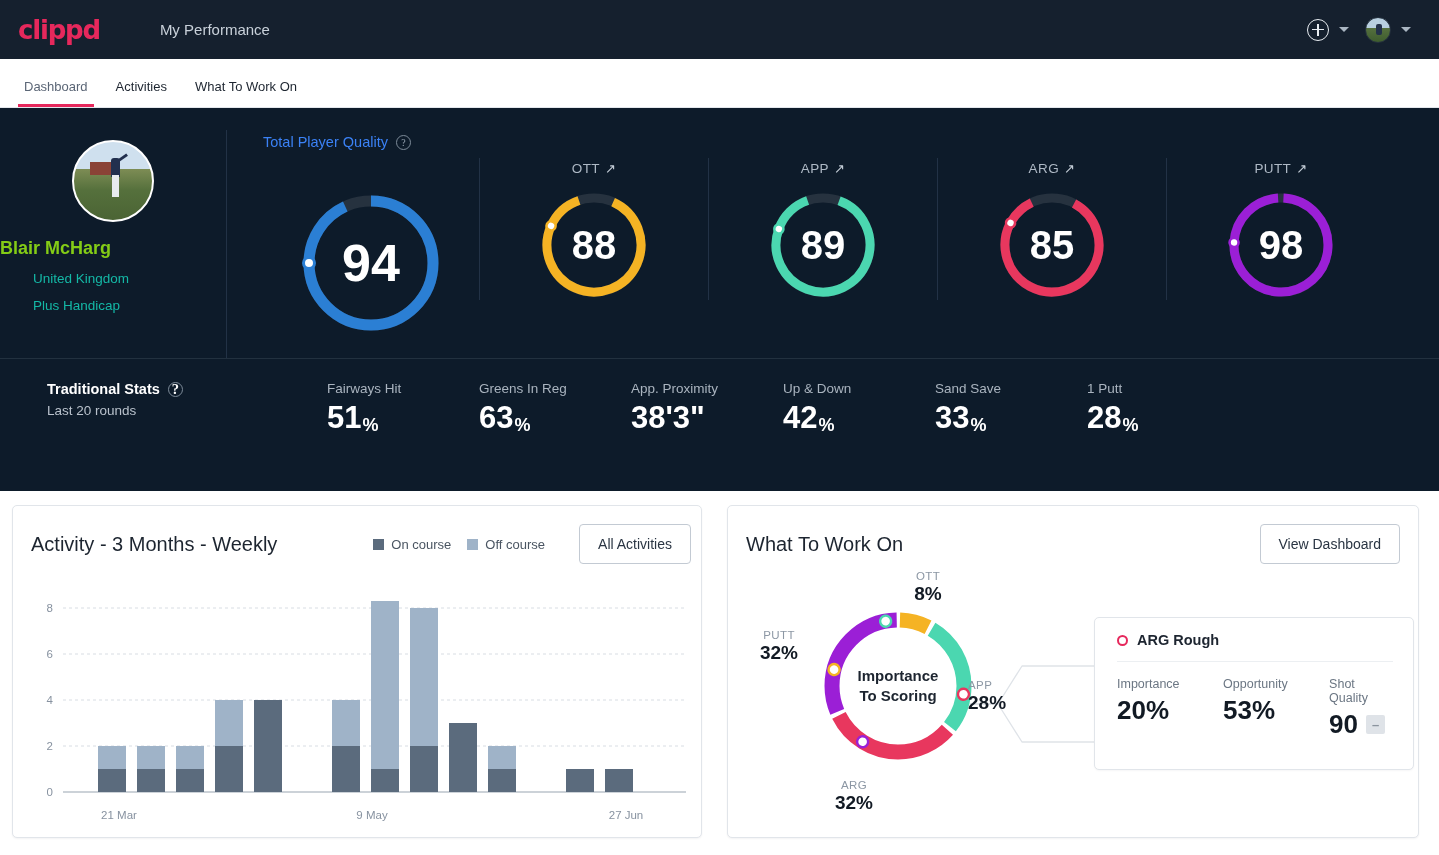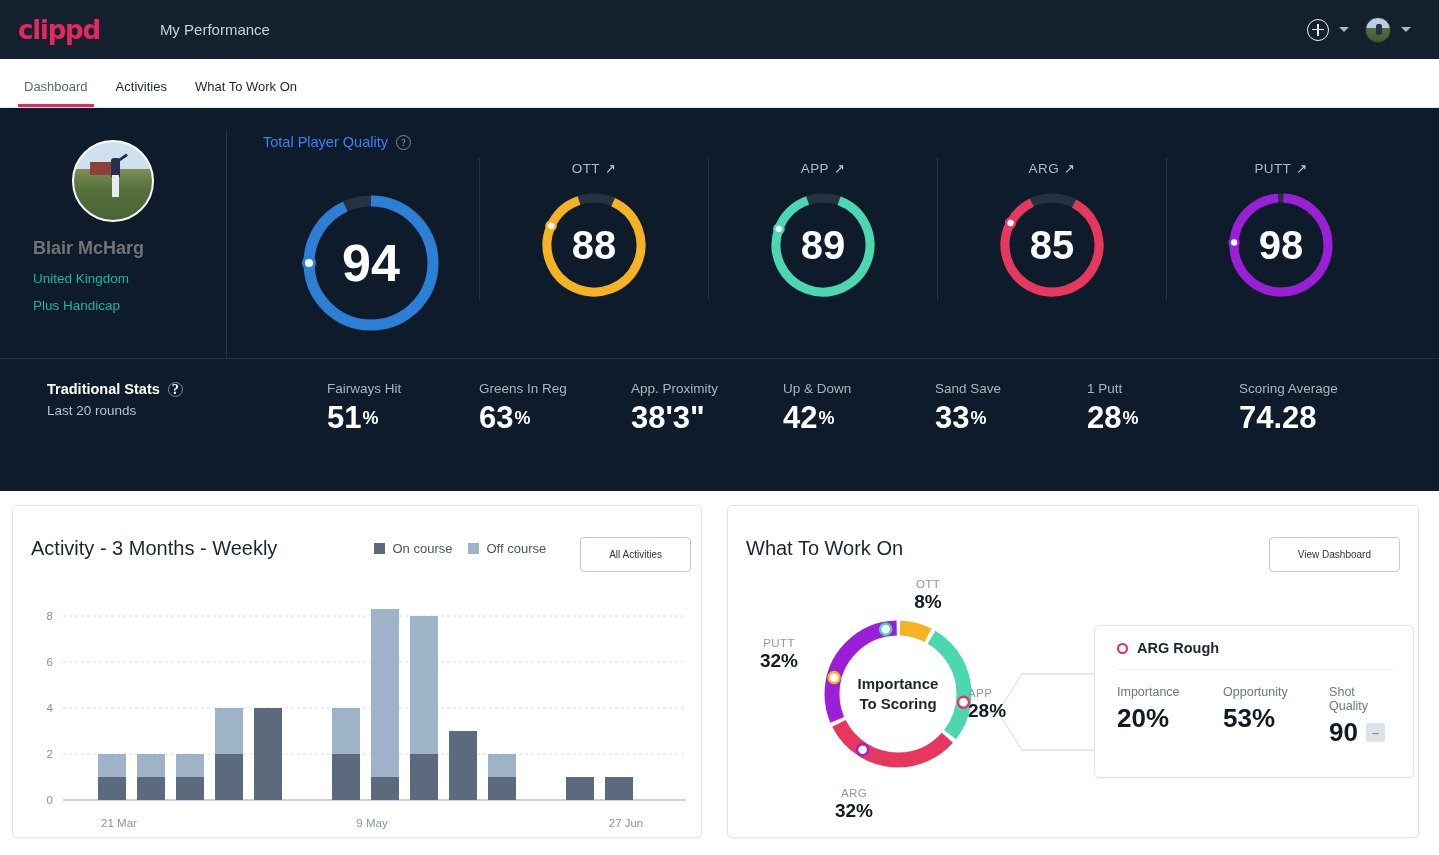--- a/index.html
+++ b/index.html
@@ -70,22 +70,22 @@
     background: linear-gradient(#cfe0ee 0%, #cfe0ee 34%, #7e8d55 34%, #55703c 62%, #4b6434 100%);
   }
   .avatar-lg .bldg { position: absolute; left: 16px; top: 20px; width: 30px;
                      height: 13px; background: #8a4236; }
   .avatar-lg .body { position: absolute; left: 37px; top: 16px; width: 9px;
                      height: 19px; background: #22304e; border-radius: 3px 3px 0 0; }
   .avatar-lg .legs { position: absolute; left: 38px; top: 33px; width: 7px;
                      height: 22px; background: #e7ebee; }
   .avatar-lg .arm  { position: absolute; left: 44px; top: 14px; width: 10px;
                      height: 3px; background: #22304e; transform: rotate(-35deg); }
-  .player-name { color: #737373; font-size: 18px; font-weight: 700; margin-top: 16px;
-                 align-self: flex-start; margin-left: 33px; }
+  .player-name { color: #84cc16; font-size: 18px; font-weight: 700; margin-top: 16px;
+                 align-self: flex-start; }
   .player-sub { color: #14b8a6; font-size: 13.5px; margin-top: 12px;
                 align-self: flex-start; margin-left: 33px; }
 
   .gauges { flex: 1; padding-left: 36px; border-left: 1px solid #223246;
             position: relative; }
   .tpq-head { display: flex; align-items: center; gap: 8px; margin: 4px 0 0 0; }
   .tpq-label { color: #3b82f6; font-size: 14.5px; }
   .qmark {
     width: 15px; height: 15px; border-radius: 50%; border: 1.2px solid #7d8b99;
     color: #9aa7b4; font-size: 10px; line-height: 13px; text-align: center;
@@ -117,42 +117,42 @@
   .trad {
     display: flex; align-items: flex-start; padding: 22px 0 0 47px; height: 118px;
   }
   .trad-label-col { width: 280px; }
   .trad-title { display: flex; align-items: center; gap: 8px; }
   .trad-title span { color: #fff; font-size: 14.5px; font-weight: 700; }
   .trad-sub { color: #b9c2cc; font-size: 13.5px; margin-top: 6px; }
   .stat { width: 152px; }
   .stat-label { color: #aab4bf; font-size: 13.5px; }
   .stat-value { color: #fff; font-size: 31px; font-weight: 700; margin-top: 4px;
-                display: flex; align-items: center; }
+                display: flex; align-items: flex-end; }
   .stat-unit { font-size: 18px; font-weight: 700; margin-left: 1px; }
 
   
   .bottom { display: flex; gap: 25px; padding: 14px 20px 0 12px; }
   .card {
     background: #fff; border: 1px solid #e1e5ea; border-radius: 5px;
     box-shadow: 0 1px 2px rgba(16,24,40,.05);
   }
   .card-activity { width: 690px; height: 333px; padding: 18px 10px 8px 18px; }
   .card-wtwo     { width: 692px; height: 333px; padding: 18px 18px 8px 18px; }
 
   .card-head { display: flex; align-items: center; }
   .card-title { font-size: 20px; color: #1d2530; }
   .legend { display: flex; gap: 16px; margin-left: auto; align-items: center; }
   .legend-item { display: flex; align-items: center; gap: 7px;
                  font-size: 13px; color: #4a5562; }
   .sw { width: 11px; height: 11px; }
   .btn-outline {
     border: 1px solid #c3cad3; border-radius: 4px; background: #fff;
-    font-size: 10px; color: #2a3543; padding: 11px 28px; cursor: pointer;
-    font-family: "Liberation Sans", sans-serif; white-space: nowrap; margin-top: 13px;
+    font-size: 14px; color: #2a3543; padding: 11px 18px; cursor: pointer;
+    font-family: "Liberation Sans", sans-serif; white-space: nowrap;
   }
   .btn-activities { margin-left: 18px; }
   .btn-dashboard { margin-left: auto; }
 
   .chart-area { position: relative; margin-top: 22px; height: 240px; }
 
   
   .wtwo-body { position: relative; height: 270px; margin-top: 10px; }
   .wt-donut { position: absolute; left: 72px; top: 32px; width: 160px; height: 160px; }
   .wt-donut svg { display: block; transform: rotate(-90deg); }
@@ -354,27 +354,20 @@
           <span class="stat-unit">%</span>
         </div>
     </div>
     <div class="stat">
       <div class="stat-label">1 Putt</div>
       <div class="stat-value">
           <span>28</span>
           <span class="stat-unit">%</span>
         </div>
     </div>
-    <div class="stat">
-      <div class="stat-label">Scoring Average</div>
-      <div class="stat-value">
-          <span>74.28</span>
-          <span class="stat-unit"></span>
-        </div>
-    </div>
   </div>
 </div>
 
 <div class="bottom">
 
   <div class="card card-activity">
     <div class="card-head">
       <div class="card-title">Activity - 3 Months - Weekly</div>
       <div class="legend">
         <div class="legend-item">

